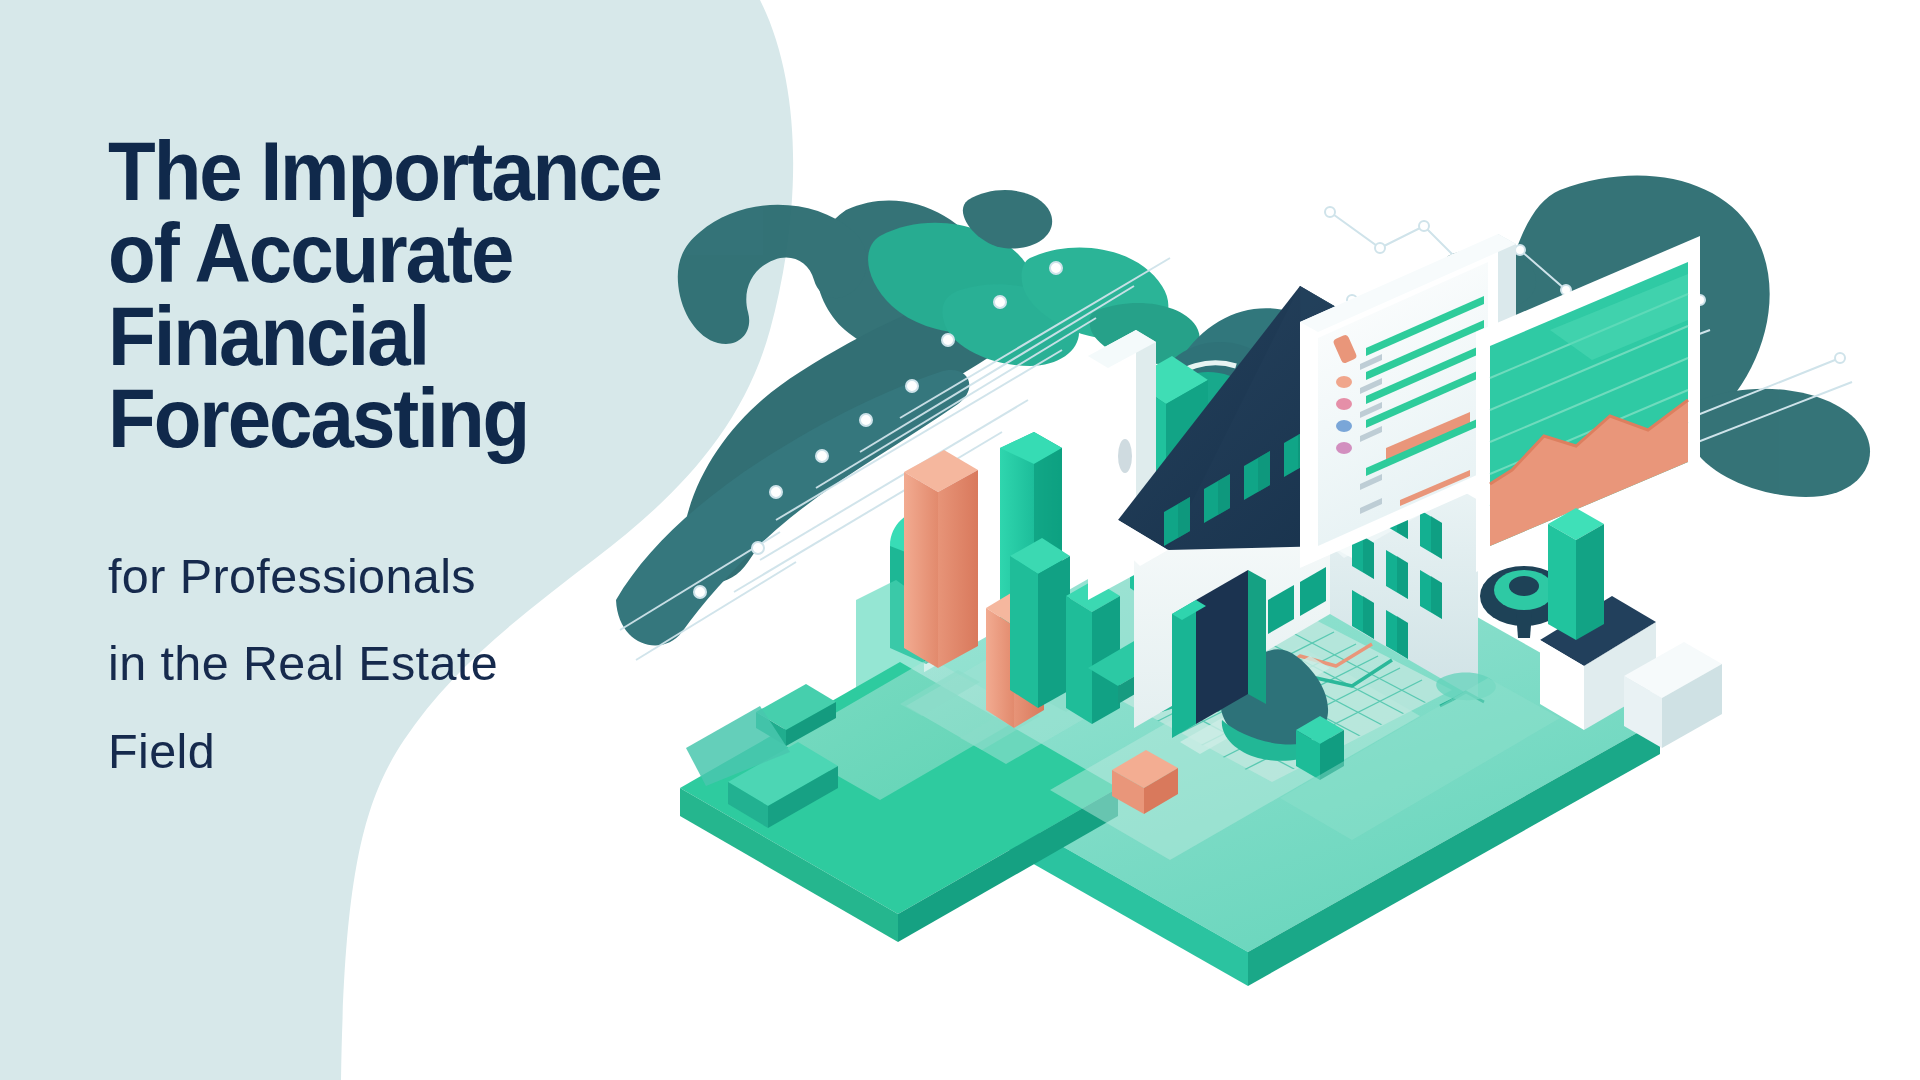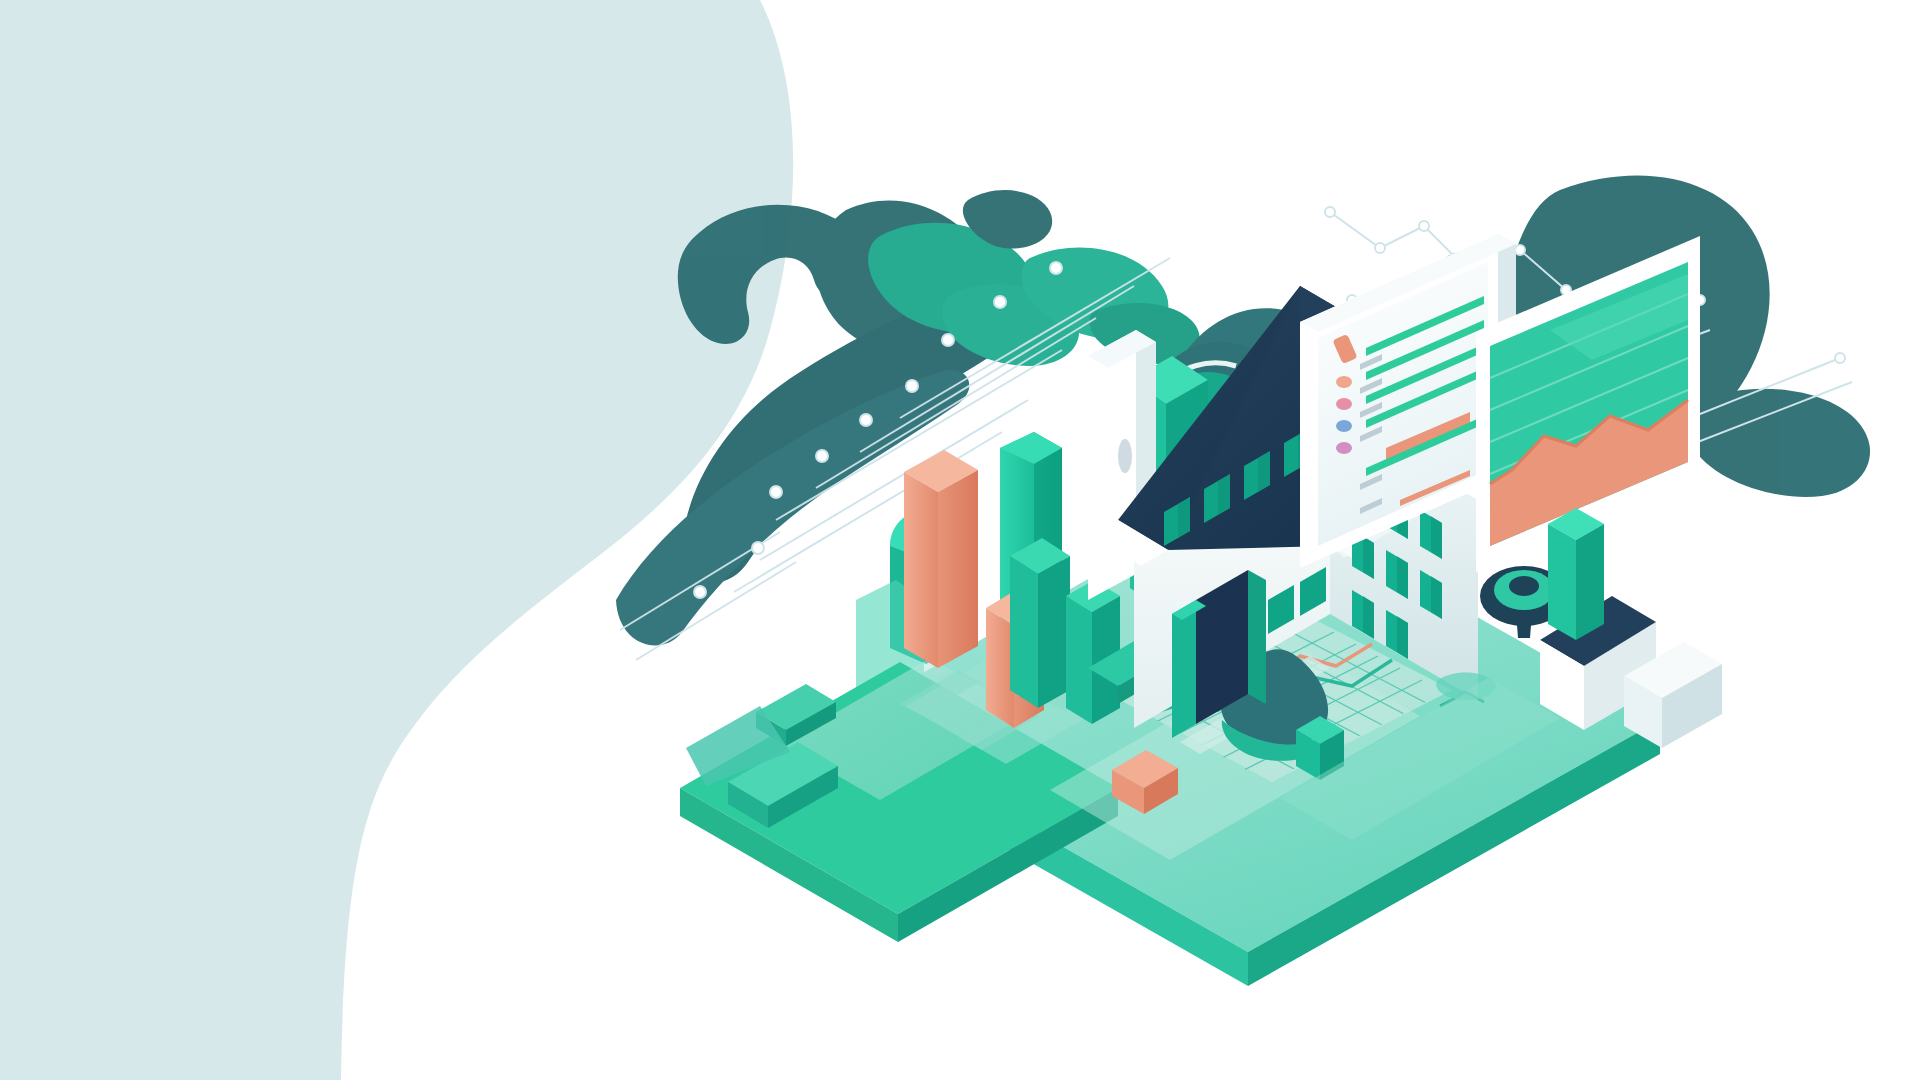--- a/index.html
+++ b/index.html
@@ -455,14 +455,23 @@
 
     <g>
       <polygon fill="#3fe0b8" points="1548,524 1576,508 1604,524 1576,540"></polygon>
       <polygon fill="#21c49e" points="1548,524 1576,540 1576,640 1548,624"></polygon>
       <polygon fill="#12a385" points="1576,540 1604,524 1604,624 1576,640"></polygon>
     </g>
 
     <polygon fill="#8fdfcb" opacity="0.45" points="1280,798 1488,678 1560,718 1352,840"></polygon>
   </svg>
 
+  <div id="text-block">
+    <h1 id="headline">The Importance
+of Accurate
+Financial
+Forecasting</h1>
+    <p id="subtitle">for    Professionals
+in the Real Estate
+Field</p>
+  </div>
 
 </div>
 
 </body></html>

